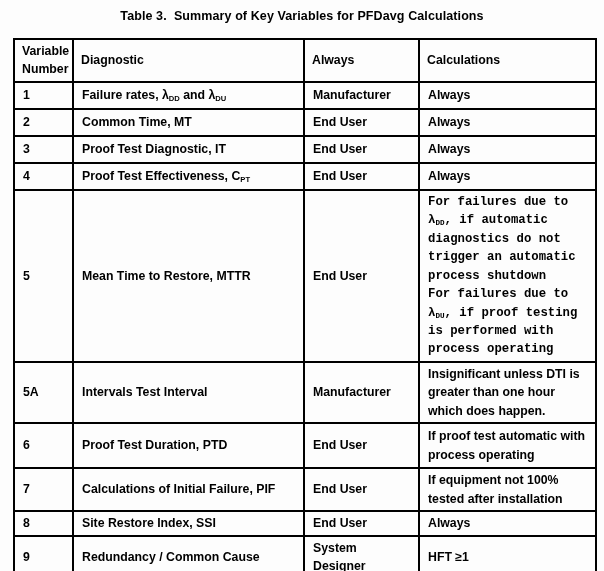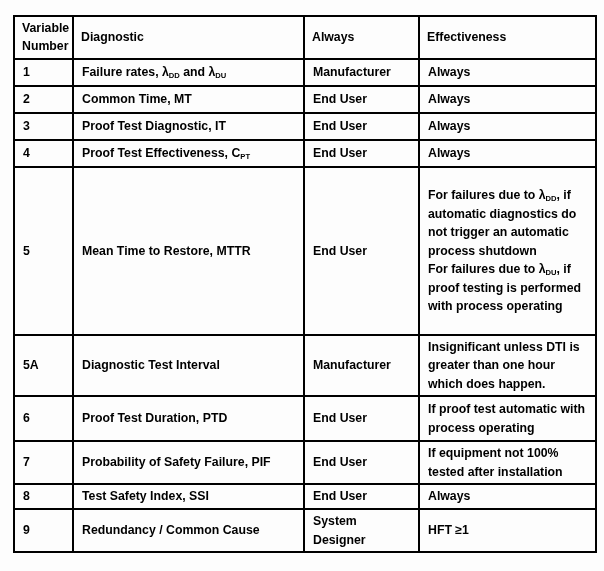--- a/index.html
+++ b/index.html
@@ -46,49 +46,50 @@
   td.num, th.num { padding-left: 6px; padding-right: 4px; border-radius: 19px; }
   tr.h-head  { height: 40px; }
   tr.h-sm    { height: 27px; }
   tr.h-r5    { height: 168px; }
   tr.h-r5a   { height: 58px; }
   tr.h-r6    { height: 45px; }
   tr.h-r7    { height: 42px; }
   tr.h-r8    { height: 25px; }
   tr.h-r9    { height: 40px; }
   .justify { text-align: justify; text-justify: inter-word; }
-  .va-top  { vertical-align: top; padding-top: 4px; }
+  .va-top  { vertical-align: top; padding-top: 4px; font-family: Liberation Mono, monospace; }
   .para { margin: 0; }
   sub {
     font-size: 0.62em;
     line-height: 0;
     vertical-align: baseline;
     position: relative;
     top: 0.28em;
   }
 </style>
 </head>
 <body>
 
 <div class="page">
 
+  <div class="title">Table 3.  Summary of Key Variables for PFDavg Calculations</div>
 
   <table class="vars">
     <colgroup>
       <col class="c-num">
         <col class="c-desc">
         <col class="c-src">
         <col class="c-app">
     </colgroup>
     <thead>
       <tr class="h-head">
         <th class="num">Variable Number</th>
         <th>Diagnostic</th>
         <th>Always</th>
-        <th>Effectiveness</th>
+        <th>Calculations</th>
       </tr>
     </thead>
     <tbody>
       <tr class="h-sm">
         <td class="num">1</td>
         <td>Failure rates, λ<sub>DD</sub> and λ<sub>DU</sub></td>
         <td>Manufacturer</td>
         <td>Always</td>
       </tr>
       <tr class="h-sm">
@@ -113,39 +114,39 @@
         <td class="num">5</td>
         <td>Mean Time to Restore, MTTR</td>
         <td>End User</td>
         <td class="va-top justify">
           <p class="para">For failures due to λ<sub>DD</sub>, if automatic diagnostics do not trigger an automatic process shutdown</p>
           <p class="para">For failures due to λ<sub>DU</sub>, if proof testing is performed with process operating</p>
         </td>
       </tr>
       <tr class="h-r5a">
         <td class="num">5A</td>
-        <td>Diagnostic Test Interval</td>
+        <td>Intervals Test Interval</td>
         <td>Manufacturer</td>
         <td class="justify">Insignificant unless DTI is greater than one hour which does happen.</td>
       </tr>
       <tr class="h-r6">
         <td class="num">6</td>
         <td>Proof Test Duration, PTD</td>
         <td>End User</td>
         <td class="justify">If proof test automatic with process operating</td>
       </tr>
       <tr class="h-r7">
         <td class="num">7</td>
-        <td>Probability of Safety Failure, PIF</td>
+        <td>Calculations of Initial Failure, PIF</td>
         <td>End User</td>
         <td class="justify">If equipment not 100% tested after installation</td>
       </tr>
       <tr class="h-r8">
         <td class="num">8</td>
-        <td>Test Safety Index, SSI</td>
+        <td>Site Restore Index, SSI</td>
         <td>End User</td>
         <td>Always</td>
       </tr>
       <tr class="h-r9">
         <td class="num">9</td>
         <td>Redundancy / Common Cause</td>
         <td>System Designer</td>
         <td>HFT ≥1</td>
       </tr>
     </tbody>

